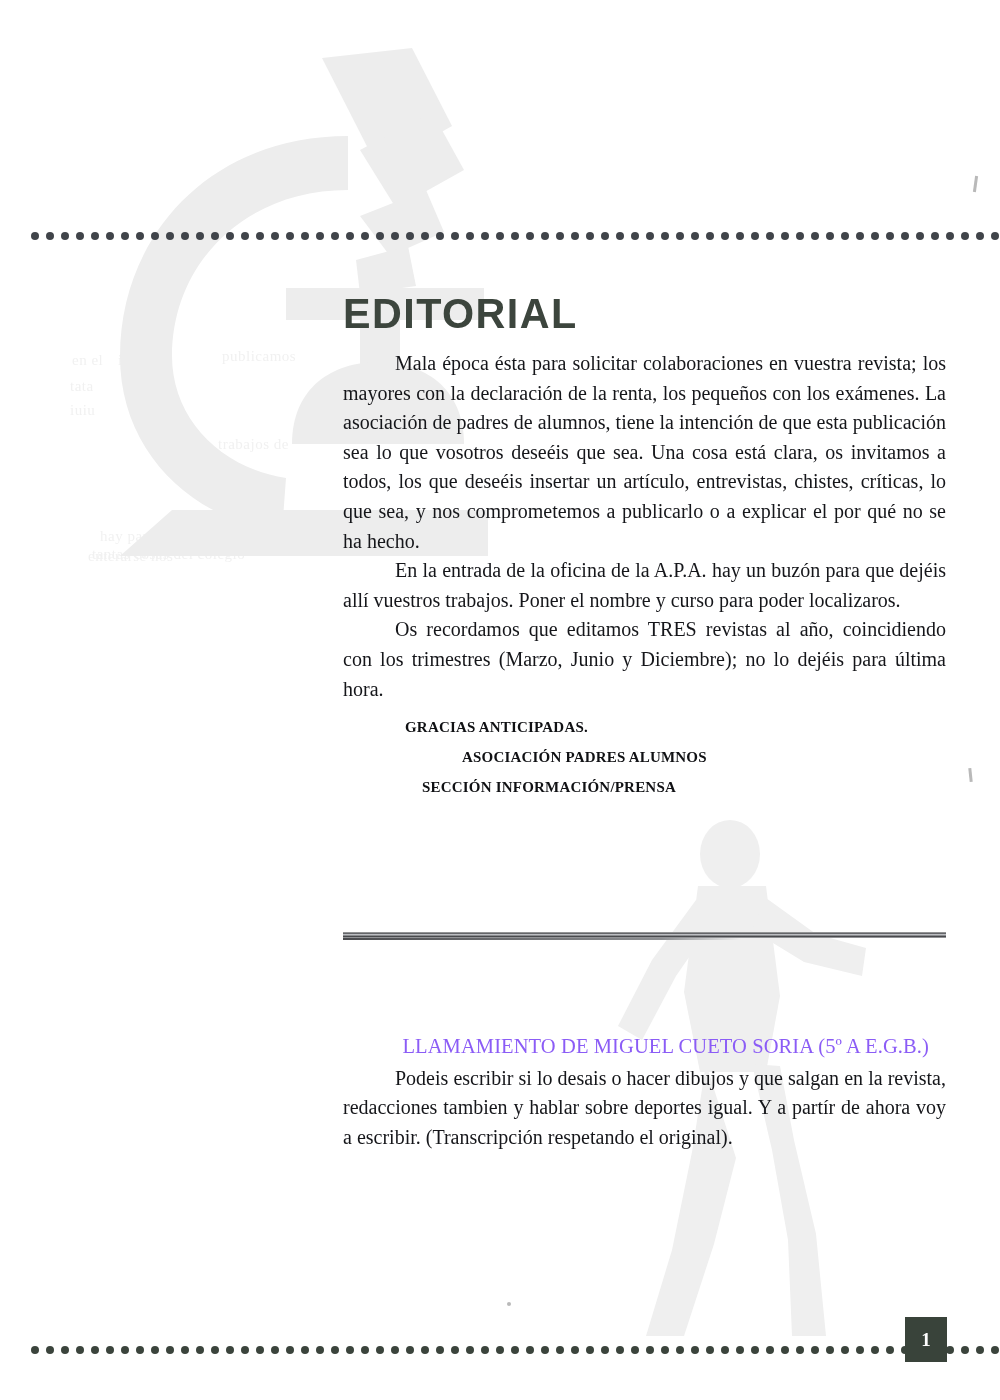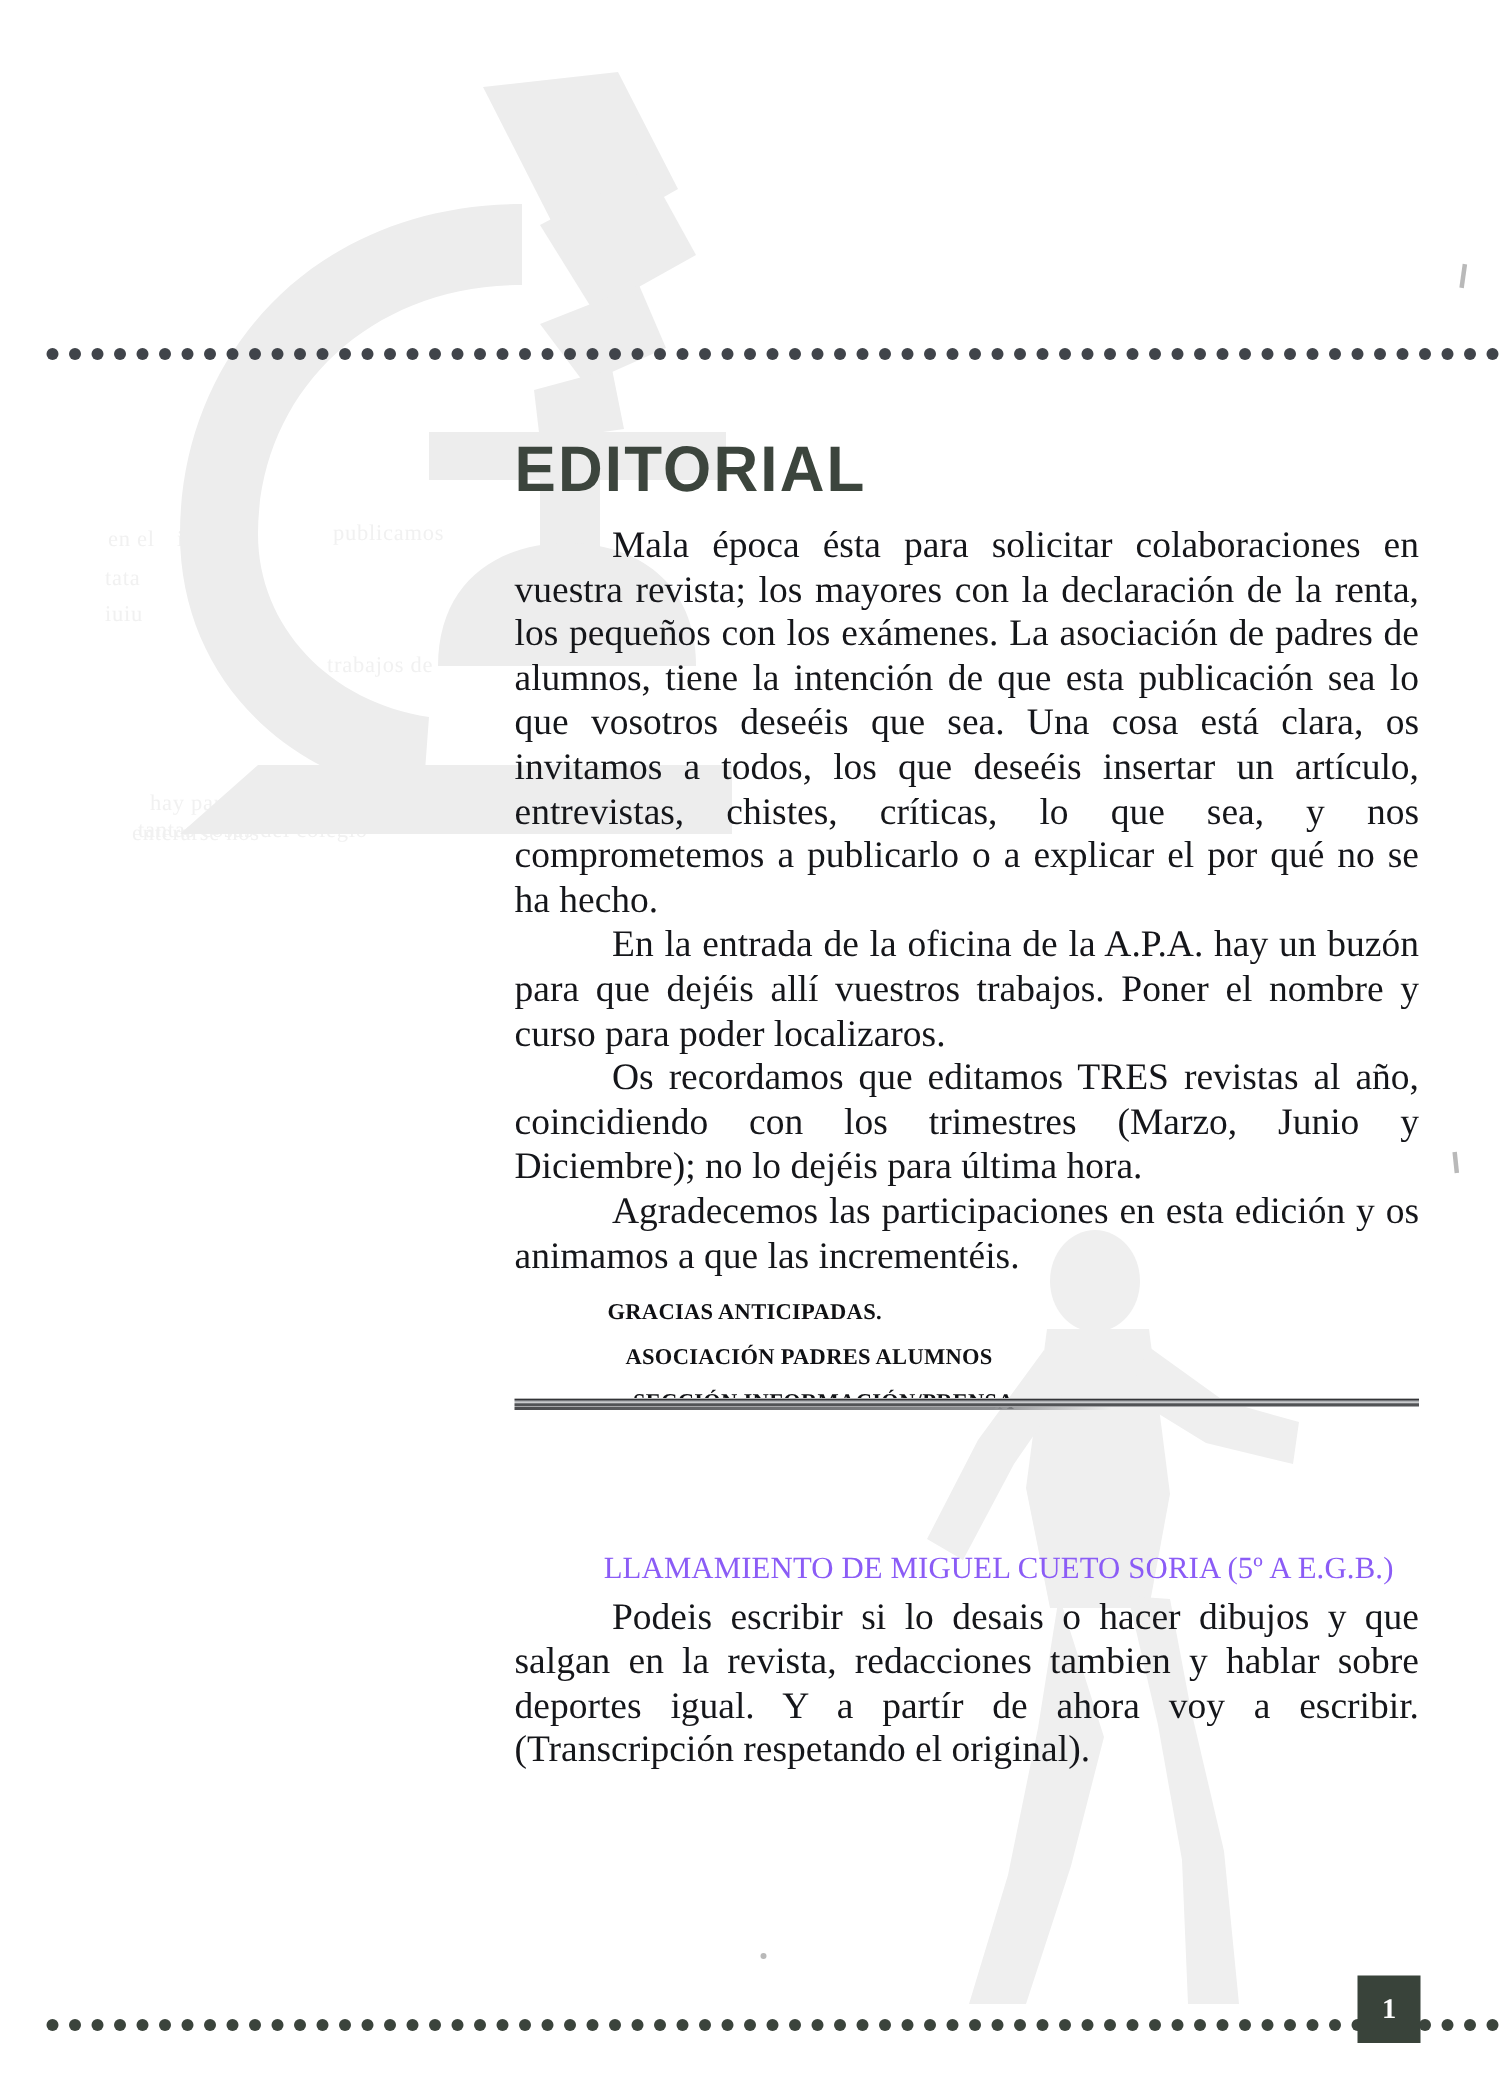--- a/index.html
+++ b/index.html
@@ -91,41 +91,41 @@
     font-stretch: condensed;
     letter-spacing: 1.5px;
     color: #3c453d;
     line-height: 1;
     transform: scaleX(0.96);
     transform-origin: left center;
   }
 
   .body-par {
     margin: 0;
-    font-size: 25px;
+    font-size: 20px;
     line-height: 29.6px;
     color: #15161a;
     text-align: justify;
     text-indent: 2.6em;
     -webkit-hyphens: none;
     hyphens: none;
     font-family: Liberation Serif, serif;
   }
   .body-par.first { margin-top: 14px; }
 
   .sign-block {
     margin-top: 8px;
     font-size: 15px;
     font-weight: bold;
     color: #101114;
     line-height: 30px;
     letter-spacing: 0.2px;
   }
   .sign-line-1 { margin-left: 62px; }
-  .sign-line-2 { margin-left: 74px; }
+  .sign-line-2 { margin-left: 119px; }
   .sign-line-3 { margin-left: 79px; }
 
   
   .divider-wrap {
     position: absolute;
     left: 343px;
     top: 930px;
     width: 603px;
     height: 11px;
     z-index: 3;
@@ -337,21 +337,20 @@
   <div class="content">
 
     <h1 class="editorial-title">EDITORIAL</h1>
 
     <p class="body-par first">Mala época ésta para solicitar colaboraciones en vuestra revista; los mayores con la declaración de la renta, los pequeños con los exámenes. La asociación de padres de alumnos, tiene la intención de que esta publicación sea lo que vosotros deseéis que sea. Una cosa está clara, os invitamos a todos, los que deseéis insertar un artículo, entrevistas, chistes, críticas, lo que sea, y nos comprometemos a publicarlo o a explicar el por qué no se ha hecho.</p>
 
     <p class="body-par">En la entrada de la oficina de la A.P.A. hay un buzón para que dejéis allí vuestros trabajos. Poner el nombre y curso para poder localizaros.</p>
 
     <p class="body-par">Os recordamos que editamos TRES revistas al año, coincidiendo con los trimestres (Marzo, Junio y Diciembre); no lo dejéis para última hora.</p>
 
-    <p class="body-par">Agradecemos las participaciones en esta edición y os animamos a que las incrementéis.</p>
 
     <div class="sign-block">
       <div class="sign-line-1">GRACIAS ANTICIPADAS.</div>
       <div class="sign-line-2">ASOCIACIÓN PADRES ALUMNOS</div>
       <div class="sign-line-3">SECCIÓN INFORMACIÓN/PRENSA</div>
     </div>
   </div>
 
   <div class="divider-wrap">
     <div class="divider-bar"></div>

